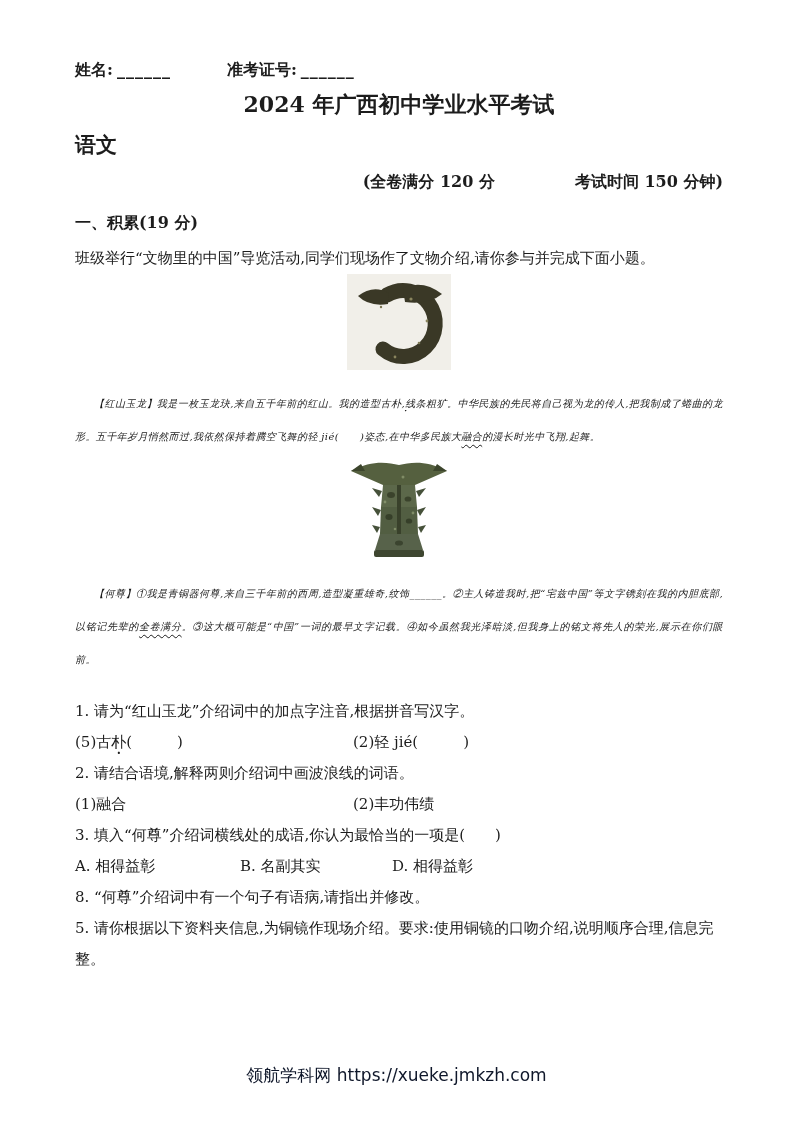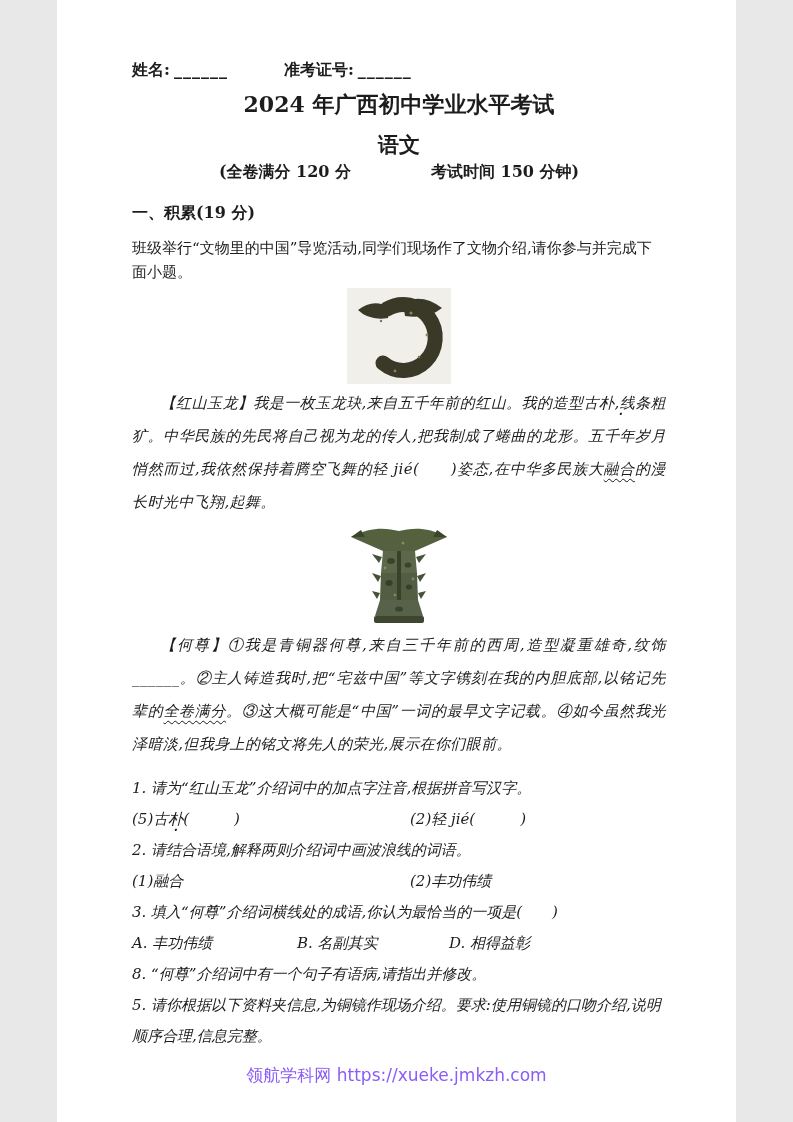--- a/index.html
+++ b/index.html
@@ -1,53 +1,53 @@
 <!DOCTYPE html>
 <html><head>
 <meta charset="utf-8">
 <style>
   * { margin:0; padding:0; box-sizing:border-box; }
   html,body { background:#e8e8e8; }
   .page {
     position:relative;
-    width:679px; height:1122px;
+    width:793px; height:1122px;
     margin:0 auto;
     background:#ffffff;
     font-family:"DejaVu Serif","Liberation Serif",serif;
     color:#1c1c1c;
     overflow:hidden;
   }
   .content { padding:60px 70px 0 75px; }
 
   .fields { display:flex; align-items:baseline; font-weight:bold; font-size:16px; height:22px; }
   .blank-text { letter-spacing:1px; margin-left:4px; }
   .gap { display:inline-block; width:56px; }
 
   .title   { text-align:center; font-size:22px; font-weight:bold; margin-top:8px; line-height:28px; }
-  .subject { text-align:center; font-size:21px; font-weight:bold; margin-top:14px; line-height:26px; }
-  .info    { text-align:center; font-size:16px; font-weight:bold; margin-top:3px; line-height:21px; white-space:pre; }
+  .subject { text-align:left; font-size:21px; font-weight:bold; margin-top:14px; line-height:26px; }
+  .info    { text-align:right; font-size:16px; font-weight:bold; margin-top:13px; line-height:21px; white-space:pre; }
 
   .section-heading { font-size:16px; font-weight:bold; margin-top:20px; line-height:22px; }
   .intro { font-size:15px; margin-top:12px; line-height:24px; }
 
   .figure { display:block; }
   .figure-jade   { width:112px; height:98px;  margin:3px auto 0; }
   .figure-bronze { width:104px; height:106px; margin:2px auto 0; }
 
   .kai {
     font-style:italic;
-    font-size:15px;
+    font-size:10px;
     line-height:33px;
     text-align:justify;
     text-indent:1.9em;
-    margin-top:2px;
+    margin-top:16px;
     letter-spacing:0.4px;
   }
 
-  .questions { margin-top:12px; font-size:15px;font-style:italic; }
+  .questions { margin-top:20px; font-size:15px; }
   .qline { line-height:31px; white-space:pre-wrap; }
   .qsub  { display:flex; }
   .qsub .col1 { width:278px; white-space:pre-wrap; }
   .opts { display:flex; }
   .opts .o1 { width:165px; }
   .opts .o2 { width:152px; }
   .opts .o3 { width:183px; }
 
   .wavy {
     text-decoration:underline;
@@ -59,21 +59,21 @@
   .dotted-char::after {
     content:"·";
     position:absolute; left:50%; bottom:-0.66em;
     transform:translateX(-50%);
     font-weight:bold; font-size:0.8em; line-height:1;
   }
 
   .footer {
     position:absolute; left:0; right:0; top:1064px;
     text-align:center;
-    color:#8b5cf6;
+    color:#0f172a;
     font-size:17px;
     font-family:"DejaVu Sans","Liberation Sans",sans-serif;
   }
 </style>
 </head>
 <body>
 
 <div class="page">
   <div class="content">
 
@@ -147,21 +147,21 @@
       </div>
 
       <div class="qline">2. 请结合语境,解释两则介绍词中画波浪线的词语。</div>
       <div class="qline qsub">
         <span class="col1">(1)融合</span>
         <span>(2)丰功伟绩</span>
       </div>
 
       <div class="qline">3. 填入“何尊”介绍词横线处的成语,你认为最恰当的一项是(　　)</div>
       <div class="qline opts">
-        <span class="o1">A. 丰功伟绩</span>
+        <span class="o1">A. 相得益彰</span>
         <span class="o2">B. 名副其实</span>
         <span>D. 相得益彰</span>
       </div>
 
       <div class="qline">8. “何尊”介绍词中有一个句子有语病,请指出并修改。</div>
       <div class="qline">5. 请你根据以下资料夹信息,为铜镜作现场介绍。要求:使用铜镜的口吻介绍,说明顺序合理,信息完整。</div>
 
     </div>
   </div>
 

